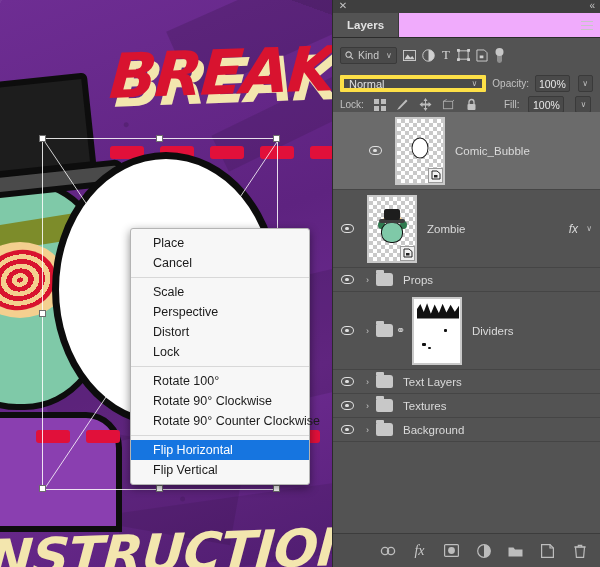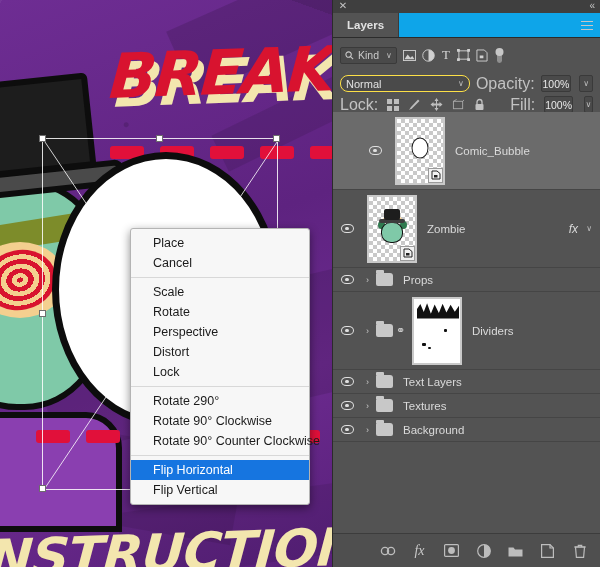--- a/index.html
+++ b/index.html
@@ -163,21 +163,21 @@
     height:13px; background:#3f3f3f; position:relative;
   }
   #panel-close {
     position:absolute; left:5px; top:1px; width:10px; height:10px;
     color:#c4c4c4; font-size:10px; line-height:10px; text-align:center;
   }
   #panel-collapse {
     position:absolute; right:5px; top:1px; color:#c4c4c4; font-size:10px; line-height:10px;
   }
   #tab-strip {
-    height:25px; background:#0ea5e9; display:flex; align-items:stretch;
+    height:25px; background:#f0abfc; display:flex; align-items:stretch;
     border-bottom:1px solid #2b2b2b; position:relative;
   }
   .panel-tab {
     padding:0 14px; display:flex; align-items:center;
     font-size:11.5px; font-weight:bold; color:#e2e2e2;
     background:#535353; border-right:1px solid #3a3a3a;
   }
   #panel-menu-icon {
     position:absolute; right:7px; top:8px; width:12px; height:9px;
     display:flex; flex-direction:column; justify-content:space-between;
@@ -193,36 +193,36 @@
     border-radius:2px; display:flex; align-items:center; gap:4px; padding:0 4px;
     color:#c9c9c9; font-size:10.5px;
   }
   .filt-icon { width:17px; height:17px; display:flex; align-items:center; justify-content:center; color:#d0d0d0; }
   #filter-toggle { width:11px; height:15px; margin-left:auto; margin-right:88px; }
 
   #blend-row {
     height:23px; display:flex; align-items:center; gap:6px; padding:0 7px;
   }
   #blend-select {
-    width:152px; height:17px; background:#4a4a4a; border:1px solid #fde047;
-    border-radius:8px; display:flex; align-items:center; padding:0 5px;
+    width:152px; height:17px; background:#4a4a4a; border:4px solid #fde047;
+    border-radius:1px; display:flex; align-items:center; padding:0 5px;
     color:#e0e0e0; font-size:11px; position:relative;
   }
   .sel-caret { position:absolute; right:5px; color:#bdbdbd; font-size:8px; }
   .small-num {
     width:36px; height:17px; background:#4a4a4a; border:1px solid #3a3a3a;
     border-radius:2px; display:flex; align-items:center; justify-content:center;
     color:#e8e8e8; font-size:10.5px;
   }
   .num-caret {
     width:16px; height:17px; background:#4a4a4a; border:1px solid #3a3a3a;
     border-radius:2px; display:flex; align-items:center; justify-content:center;
     color:#bdbdbd; font-size:8px; margin-left:2px;
   }
-  .lbl { color:#c2c2c2; font-size:16px; }
+  .lbl { color:#c2c2c2; font-size:10px; }
 
   #lock-row {
     height:24px; display:flex; align-items:center; gap:9px; padding:0 7px;
     border-bottom:5px solid #c4b5fd;
   }
   .lock-icon { width:14px; height:14px; display:flex; align-items:center; justify-content:center; color:#bdbdbd; }
 
   #layer-list { position:absolute; top:112px; left:0; right:0; bottom:60px; overflow:hidden; }
   .layer-row {
     display:flex; align-items:center; position:relative;
@@ -359,26 +359,25 @@
       <div class="handle" style="left:0;    top:100%;"></div>
       <div class="handle" style="left:50%;  top:100%;"></div>
       <div class="handle" style="left:100%; top:100%;"></div>
     </div>
 
     <div id="context-menu">
         <div class="menu-item">Place</div>
         <div class="menu-item">Cancel</div>
         <div class="menu-sep"></div>
         <div class="menu-item">Scale</div>
-        <div class="menu-item">Rotate</div>
         <div class="menu-item">Perspective</div>
         <div class="menu-item">Distort</div>
         <div class="menu-item">Lock</div>
         <div class="menu-sep"></div>
-        <div class="menu-item">Rotate 290°</div>
+        <div class="menu-item">Rotate 100°</div>
         <div class="menu-item">Rotate 90° Clockwise</div>
         <div class="menu-item">Rotate 90° Counter Clockwise</div>
         <div class="menu-sep"></div>
         <div class="menu-item selected">Flip Horizontal</div>
         <div class="menu-item">Flip Vertical</div>
       </div>
   </div>
 
   <div id="layers-panel">
 

